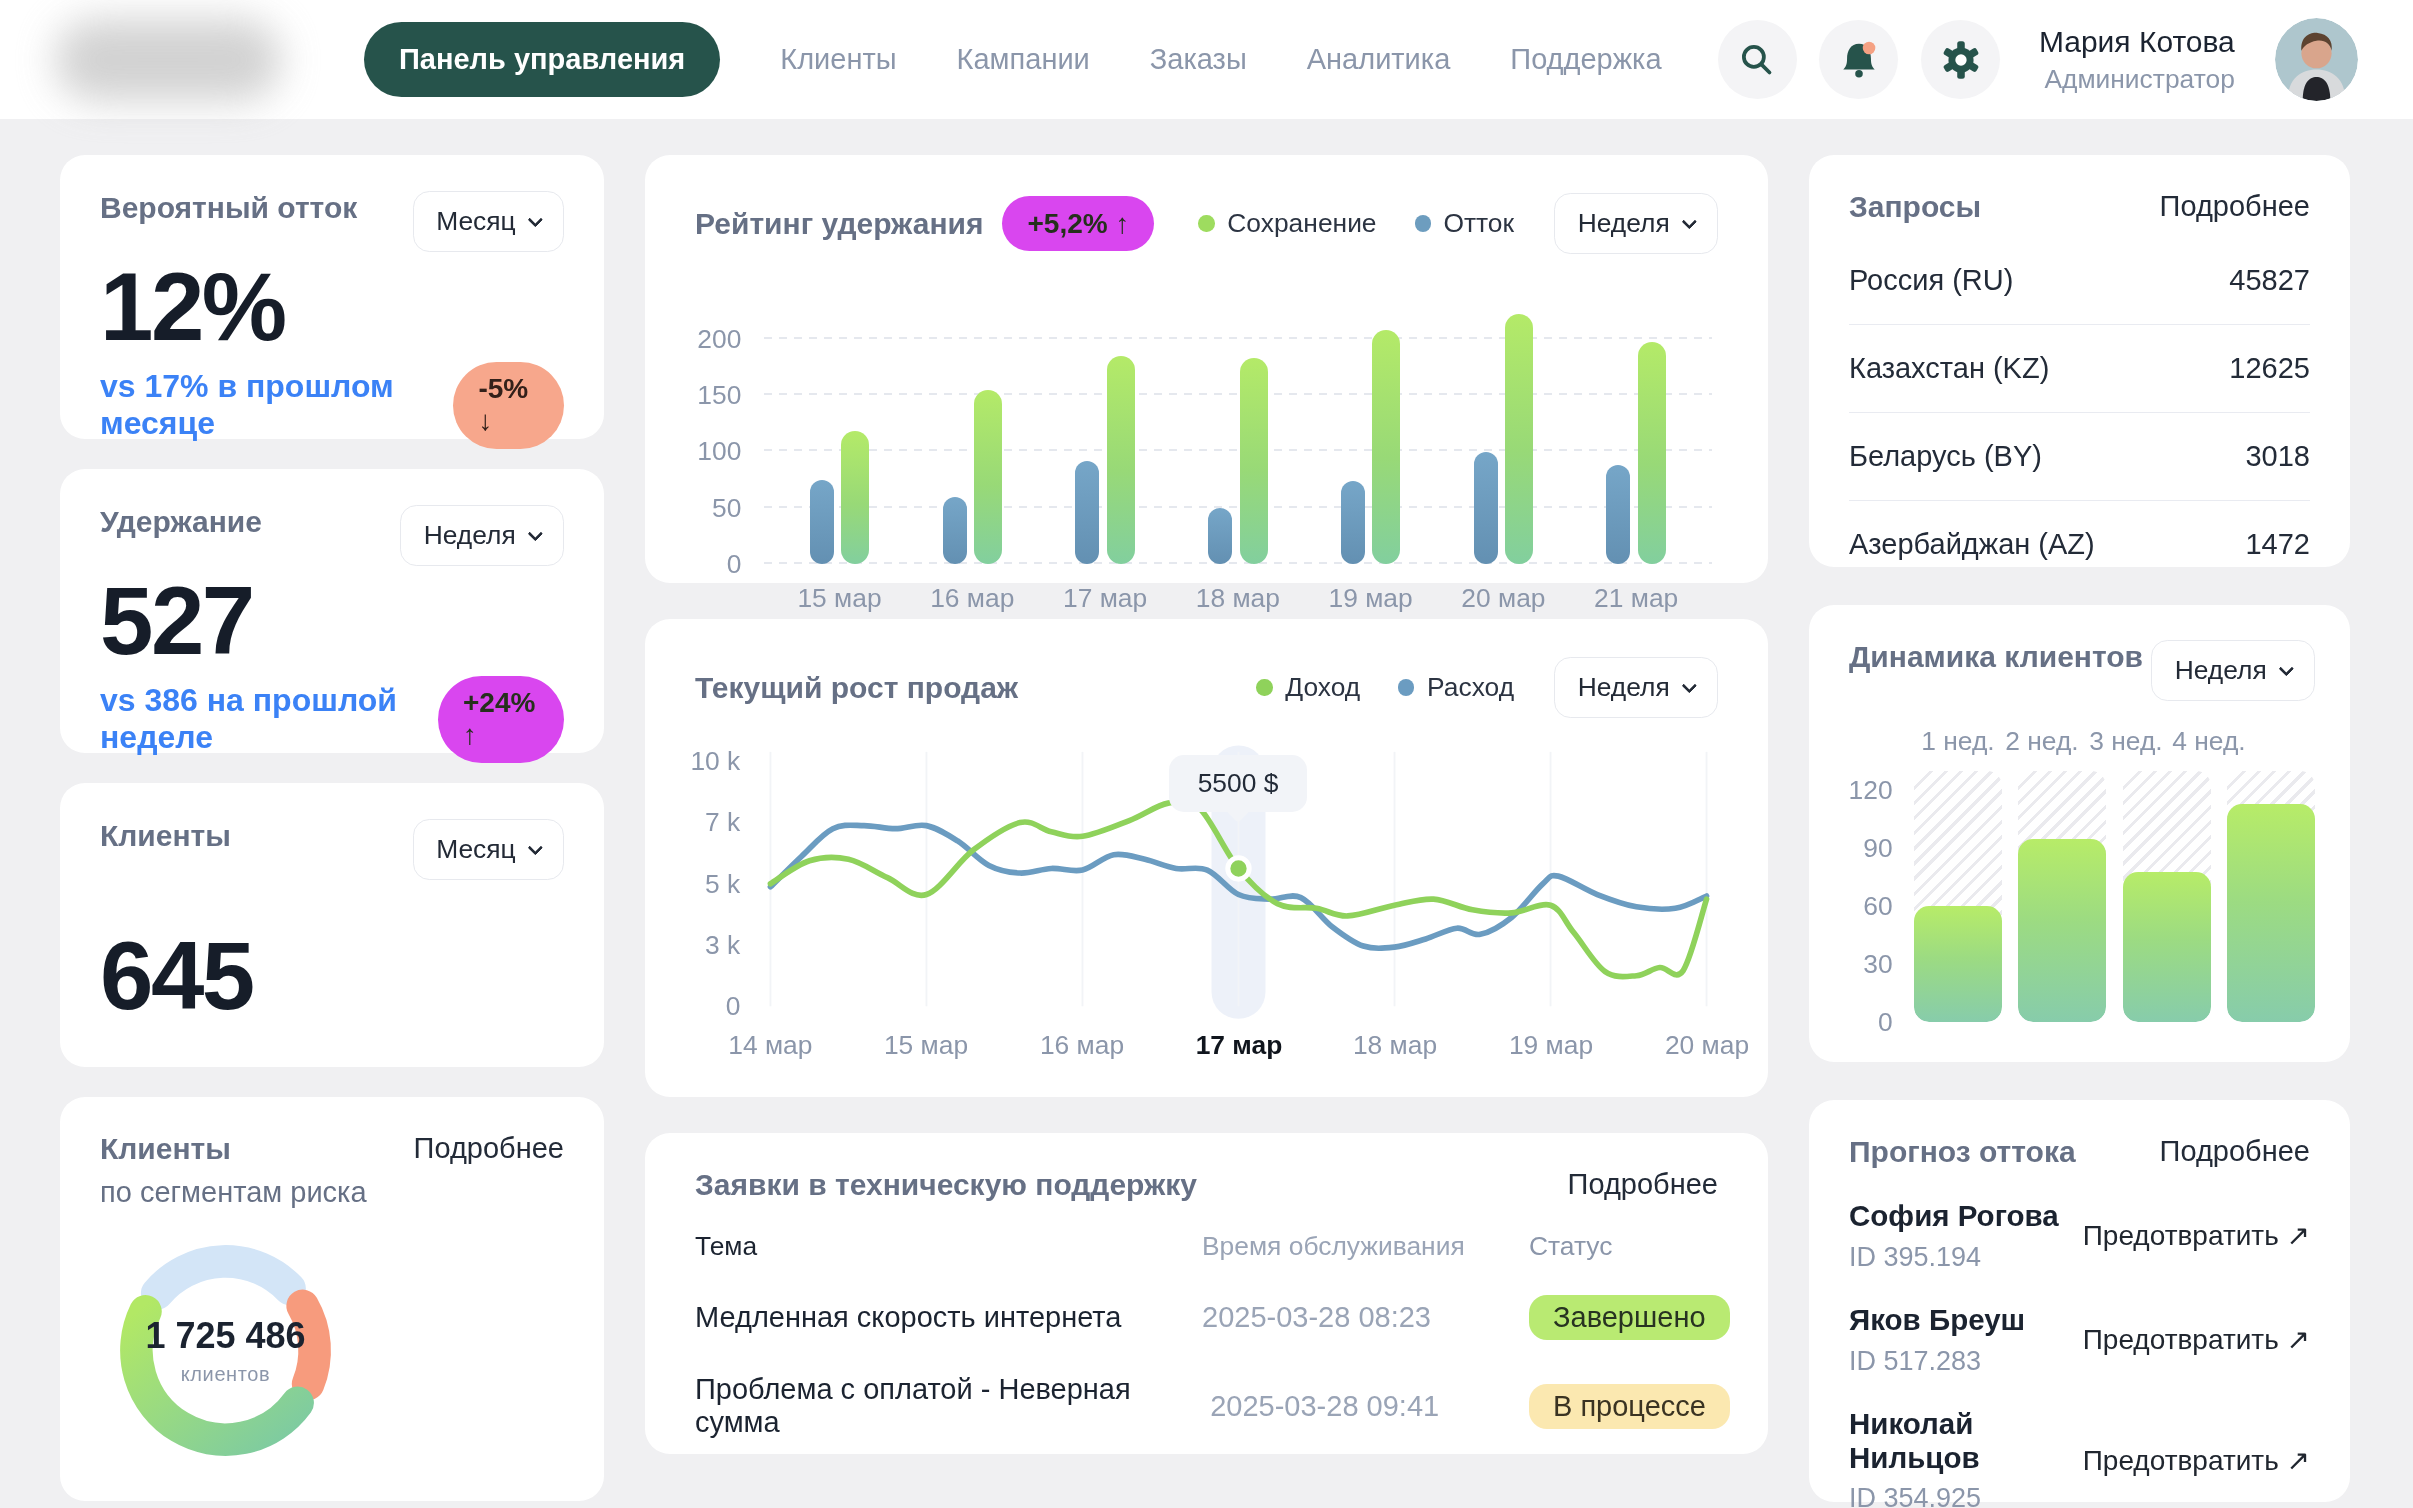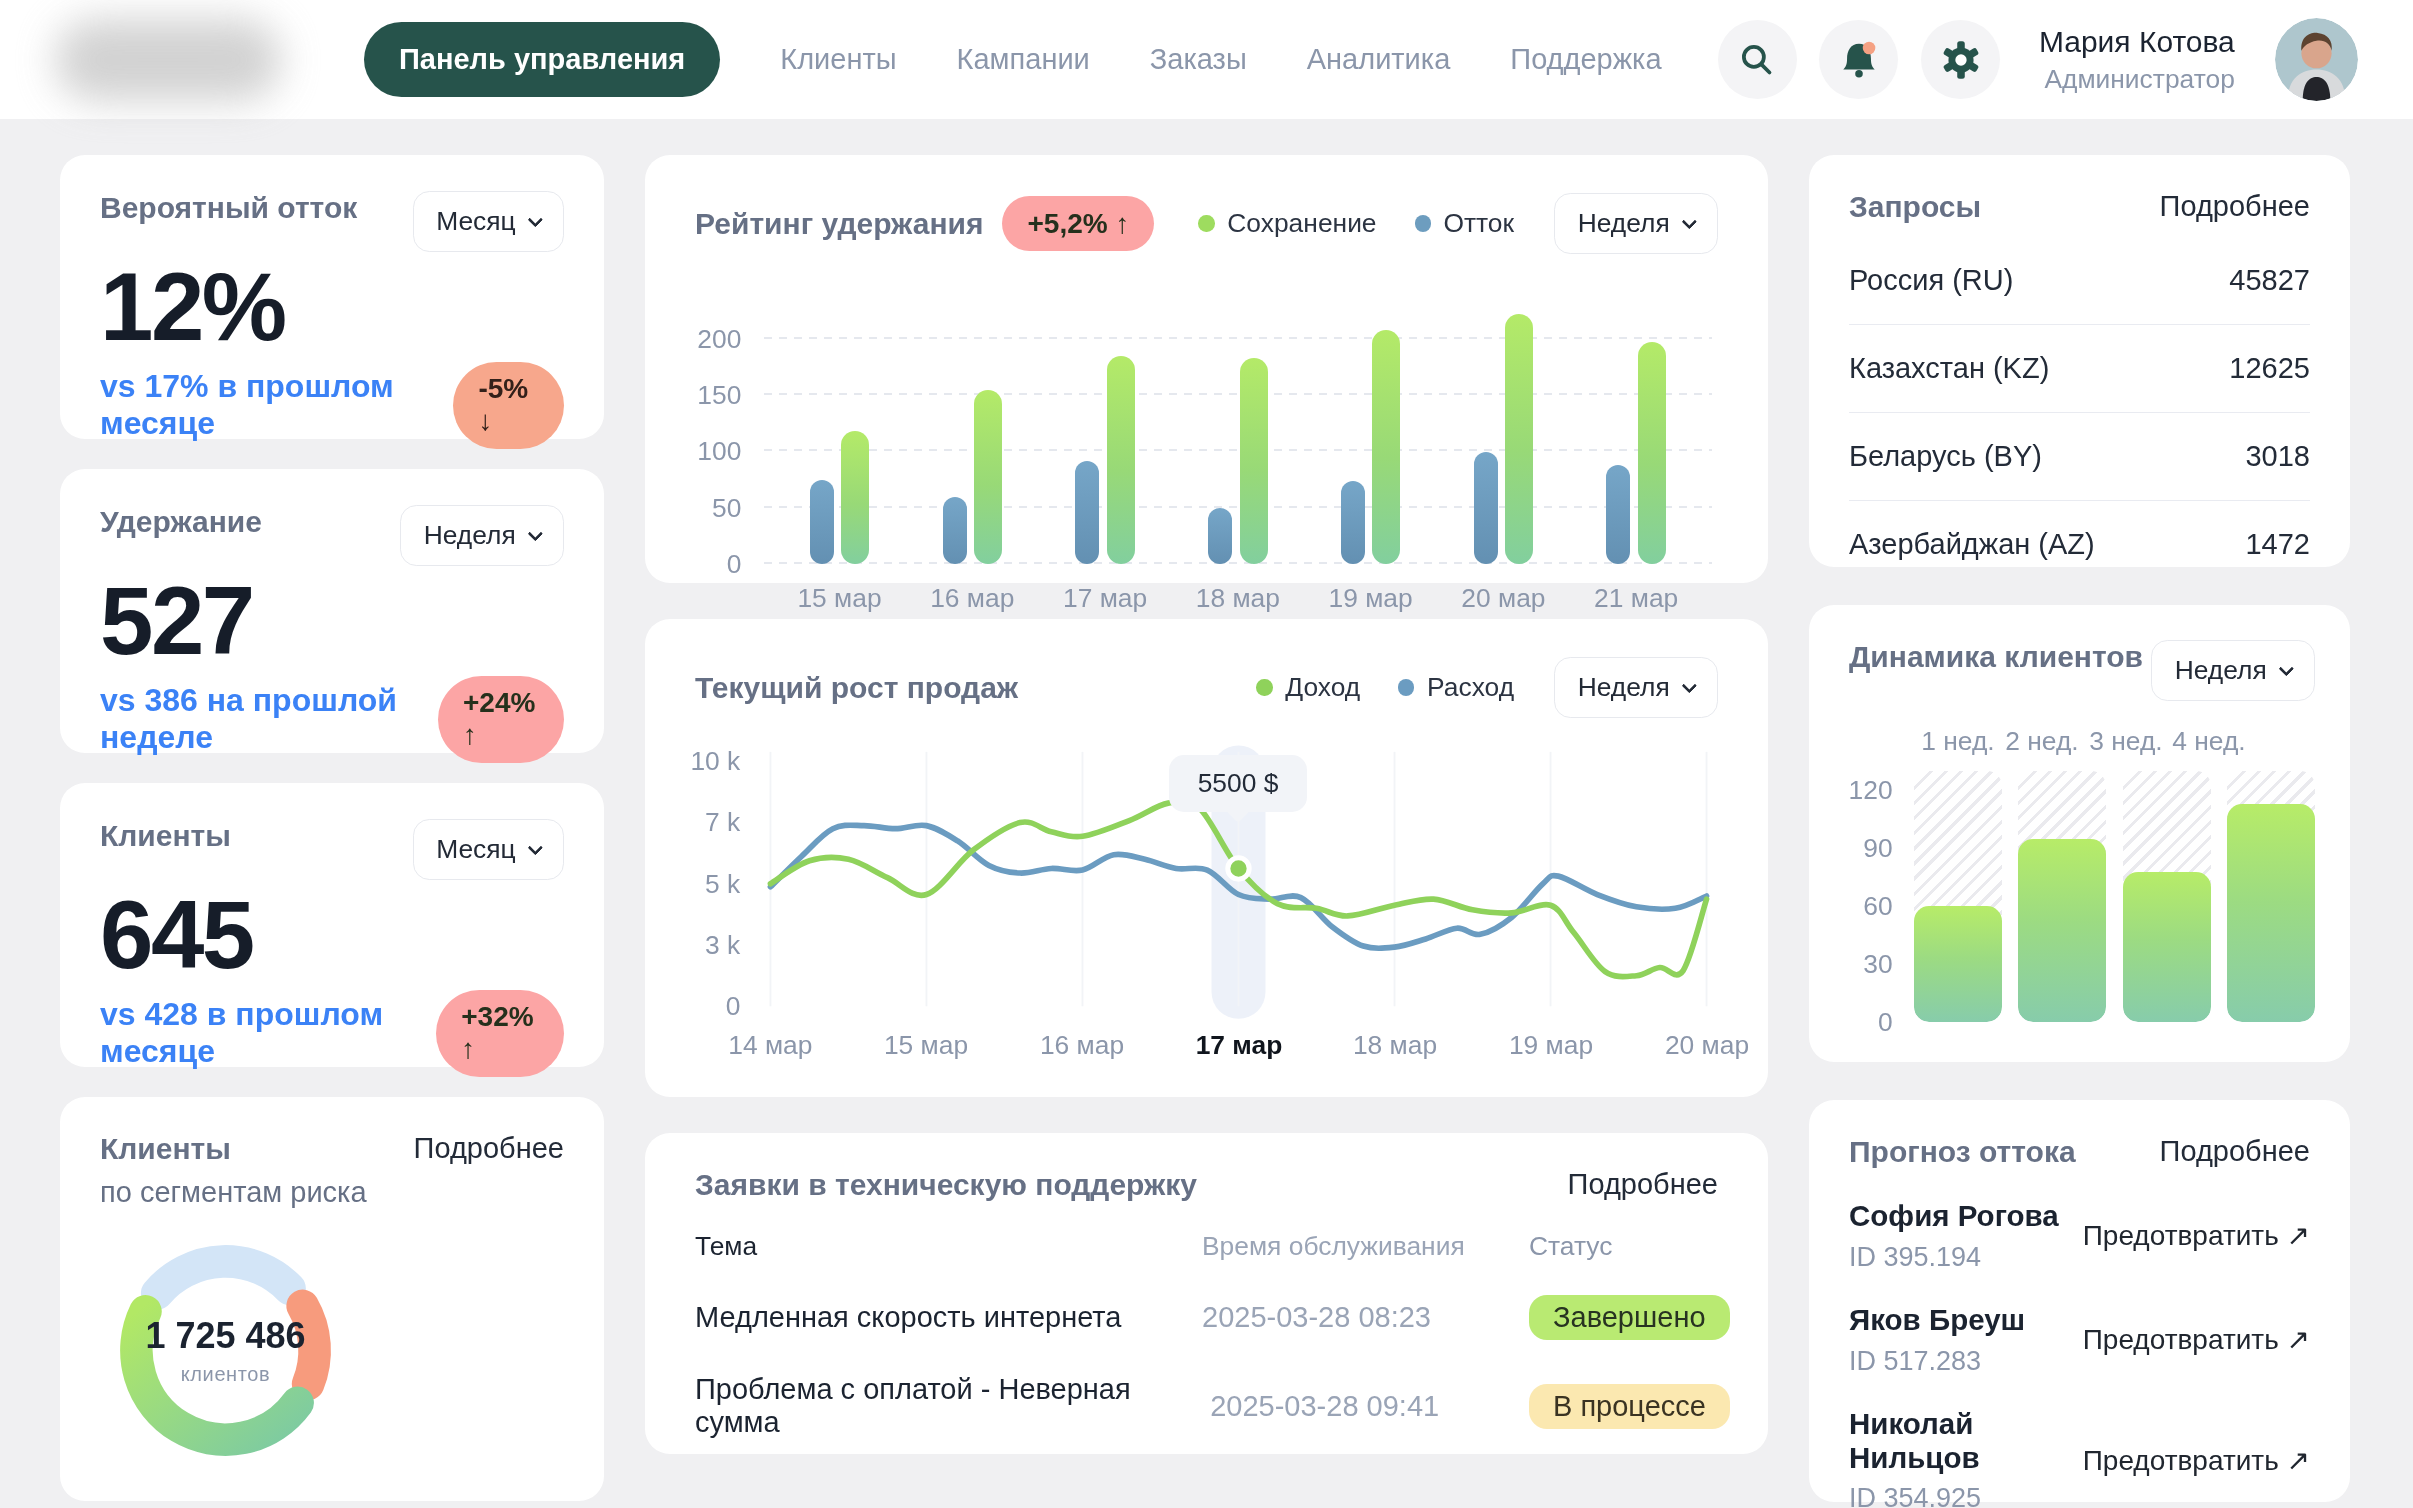--- a/index.html
+++ b/index.html
@@ -47,21 +47,21 @@
   .card-title { font-size:30px; font-weight:700; color:#667085; }
   .more-link { font-size:29px; color:#232b38; text-decoration:none; }
   .select {
     display:flex; align-items:center; gap:14px; cursor:pointer; background:#fff;
     font-size:26.4px; color:#232a36; border:1.9px solid #e7e9ee; border-radius:16.3px;
     padding:14px 22.6px; font-family:inherit;
   }
   .chev { width:10.7px; height:10.7px; border-right:3.1px solid #232a36; border-bottom:3.1px solid #232a36;
     transform:rotate(45deg) translate(-1.3px,-1.3px); border-radius:1.3px; }
   .badge { font-size:28px; font-weight:600; padding:11.3px 25px; border-radius:628px; }
-  .badge.up   { background:#fca5a5; color:#25301c; }
+  .badge.up   { background:#d946ef; color:#25301c; }
   .badge.down { background:#f7a78c; color:#33201a; }
   
   .stat-card { height:284px; padding:36px 40px; display:flex; flex-direction:column; justify-content:space-between; }
   .stat-value { font-size:96px; font-weight:800; color:#161d29; letter-spacing:-2.5px; }
   .stat-foot { display:flex; justify-content:space-between; align-items:center; }
   .compare { font-size:32px; color:#3b82f6;font-weight:bold; }
   
   .segments-card { height:404px; padding:35px 40px; }
   .card-subtitle { font-size:29px; color:#667085; margin-top:10px; }
   .segments-body { display:flex; align-items:center; margin-top:16.3px; gap:25px; }
@@ -242,24 +242,20 @@
 
     <div class="card stat-card">
       <div class="card-head">
         <div class="card-title">Клиенты</div>
         <button class="select">
           <span>Месяц</span>
           <span class="chev"></span>
         </button>
       </div>
       <div class="stat-value">645</div>
-      <div class="stat-foot">
-        <span class="compare">vs 428 в прошлом месяце</span>
-        <span class="badge up">+32% ↑</span>
-      </div>
     </div>
 
     <div class="card segments-card">
       <div class="card-head">
         <div class="card-title">Клиенты</div>
         <a href="#" class="more-link">Подробнее</a>
       </div>
       <div class="card-subtitle">по сегментам риска</div>
       <div class="segments-body">
         <div class="donut-wrap">

